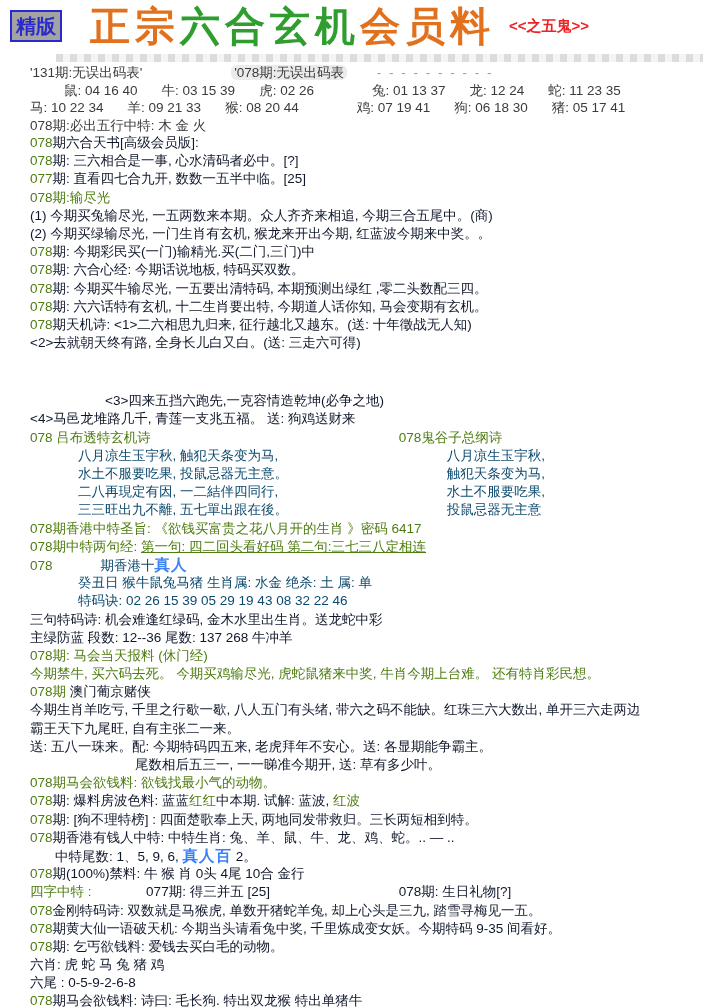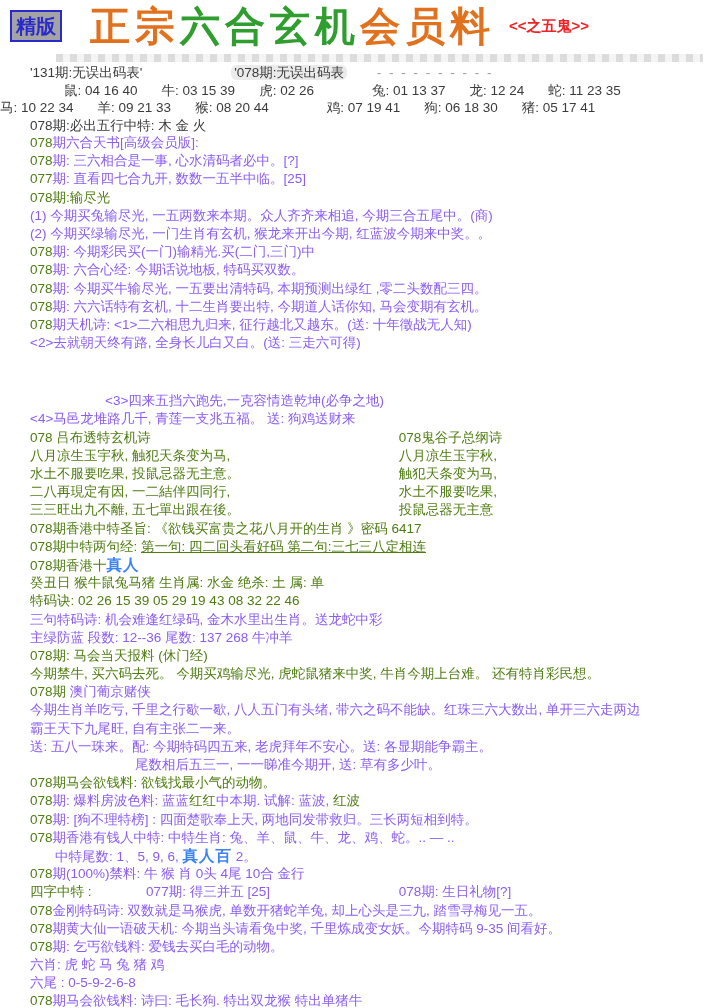--- a/index.html
+++ b/index.html
@@ -15,32 +15,32 @@
   #subtitle{color:#ee2222;font-weight:bold;font-size:15px;margin-left:14px;white-space:nowrap;}
   
   #strip{height:8px;margin:2px 10px 2px 56px;
          background:repeating-linear-gradient(90deg,#dcdcdc 0 7px,#f4f4f4 7px 14px);}
   
   #top-table{color:#3b3b3b;font-size:13.5px;}
   #top-table .trow{height:17.5px;line-height:17.5px;white-space:nowrap;}
   #label-row{padding-left:30px;}
   #label-right{margin-left:85px;background:#ebebeb;padding:0 3px;border-radius:6px;}
   #label-dashes{margin-left:26px;color:#9a9a9a;letter-spacing:2px;}
-  .zrow{}
+  .zrow{padding-left:30px;}
   #zrow0{padding-left:64px;}
   .zcell{margin-right:24px;}
   .zrow .zcell:nth-child(4){margin-left:34px;margin-top:16px;}
   #five-line{padding-left:30px;}
   
   #content-lines{padding-left:30px;}
   .line{height:18.2px;line-height:18.2px;font-size:13.5px;white-space:nowrap;}
   .col{display:inline-block;vertical-align:top;}
   .c-r{color:#4d7c0f;}
-  .c-b{color:#8b5cf6;}
-  .c-k{color:#4d7c0f;}
+  .c-b{color:#0f172a;}
+  .c-k{color:#0c4a6e;margin-left:48px;}
   .c-g{color:#1e9e1e;}
   .c-o{color:#3b82f6;font-weight:bold;font-size:15.5px;letter-spacing:1px;}
   .u{text-decoration:underline;}
 </style>
 </head>
 <body>
 
 <div id="page">
   <div id="header">
     <span id="badge">精版</span>

